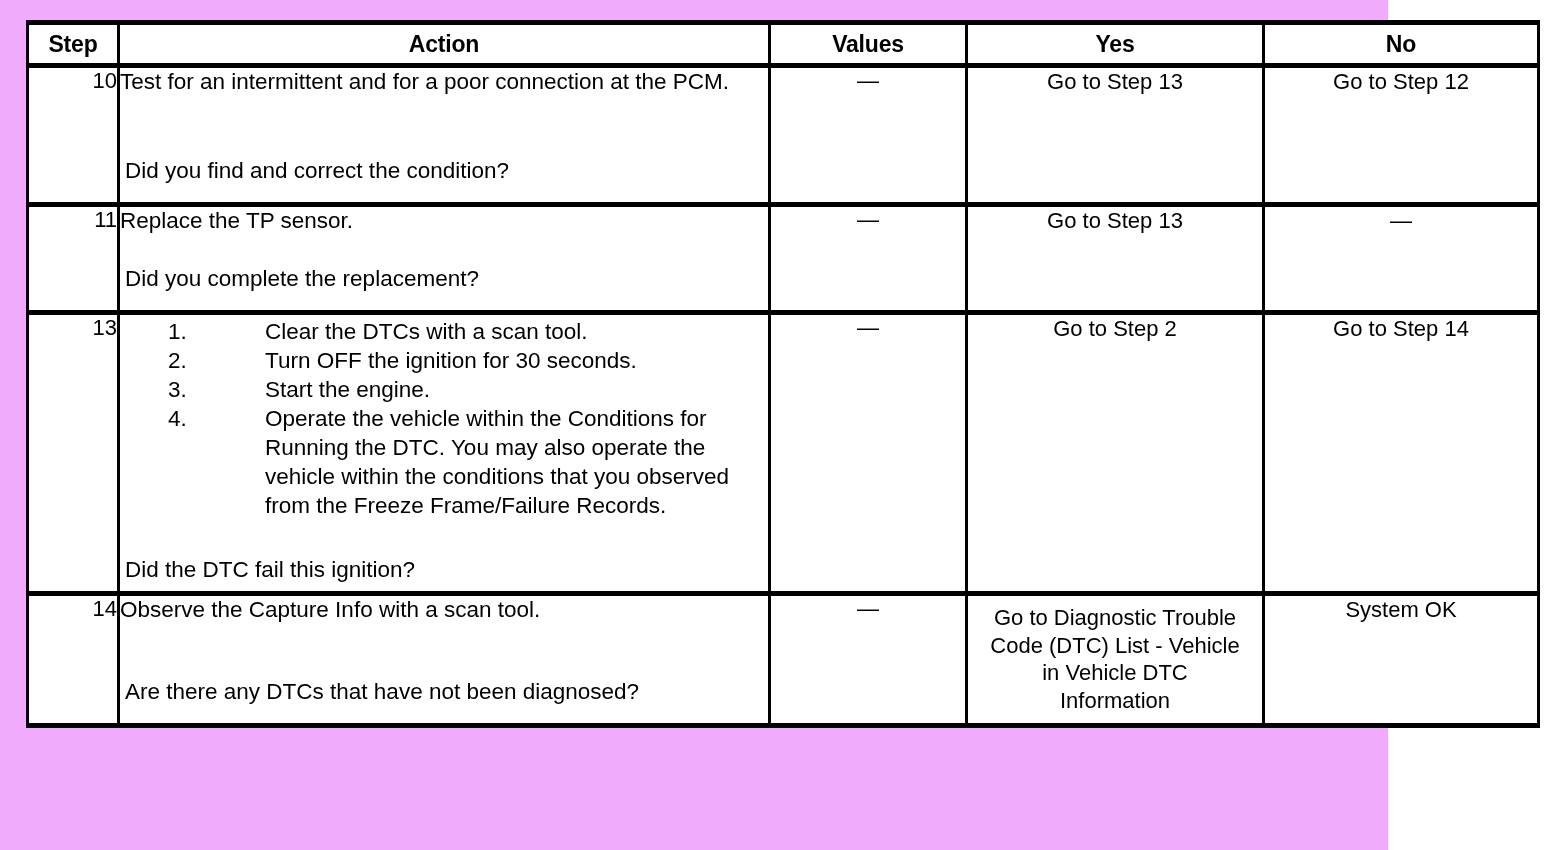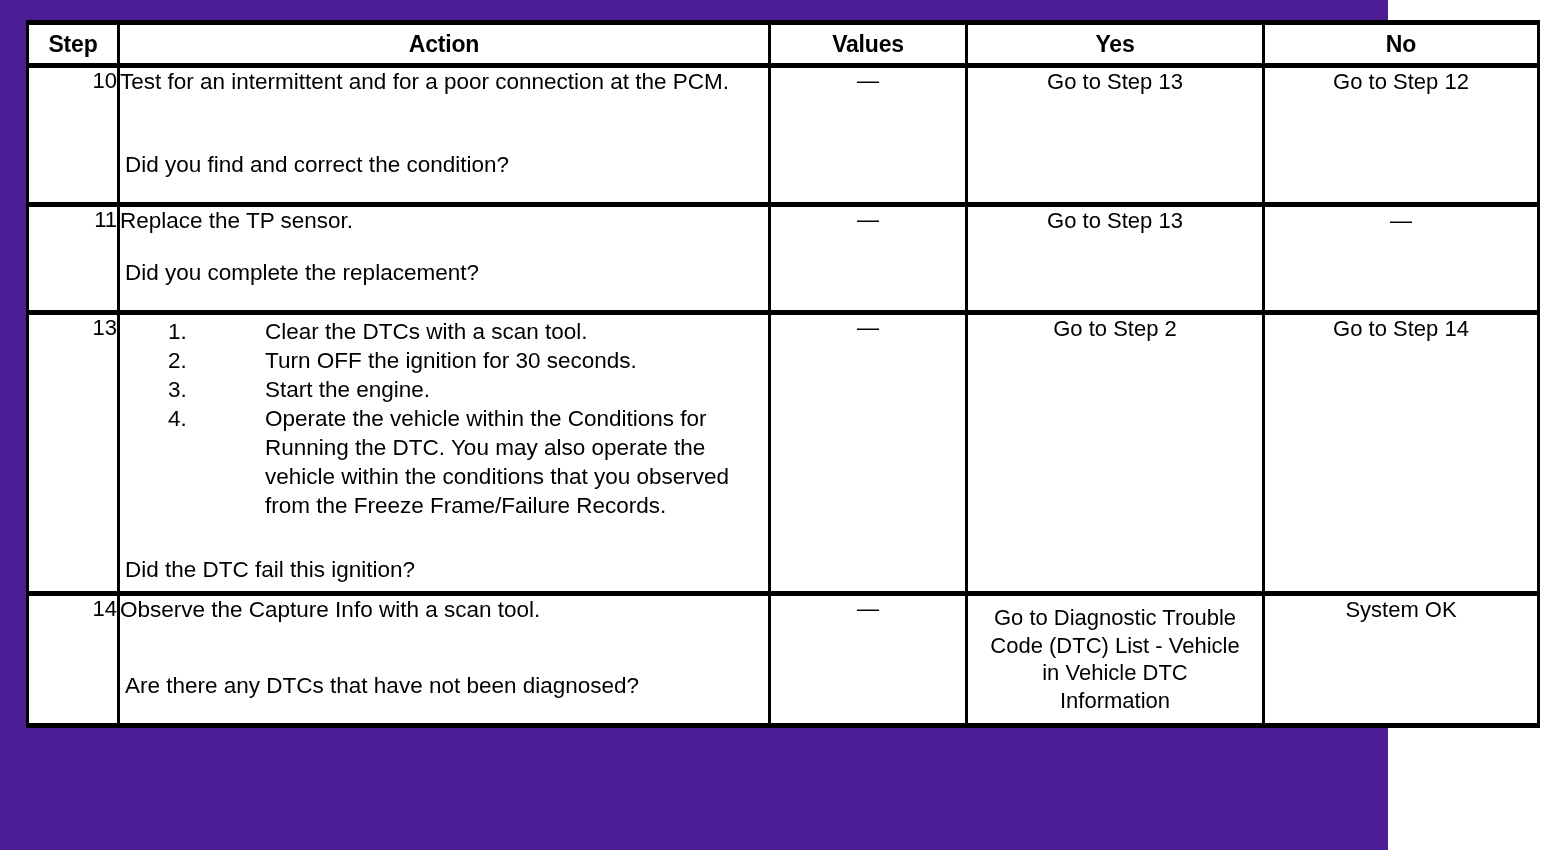--- a/index.html
+++ b/index.html
@@ -12,21 +12,21 @@
     height: 850px;
     font-family: "Liberation Sans", "DejaVu Sans", sans-serif;
     color: #000000;
     overflow: hidden;
   }
 
   #sheet {
     position: relative;
     width: 1388px;
     height: 850px;
-    background: #4c1d95;
+    background: #f0abfc;
   }
 
   table.diag {
     position: absolute;
     left: 26px;
     top: 20px;
     width: 1511px;
     border-collapse: collapse;
     table-layout: fixed;
     background: #ffffff;
@@ -131,21 +131,21 @@
   td.action.r13 .act-q {
     position: absolute;
     left: 5px;
     bottom: 6px;
   }
 
   td.action.tallq { position: relative; }
   td.action.tallq .act-q {
     position: absolute;
     left: 5px;
-    bottom: 22px;
+    bottom: 16px;
   }
 </style>
 </head>
 <body>
 
 <div id="sheet">
 
   <table class="diag">
     <colgroup>
       <col class="c-step">

